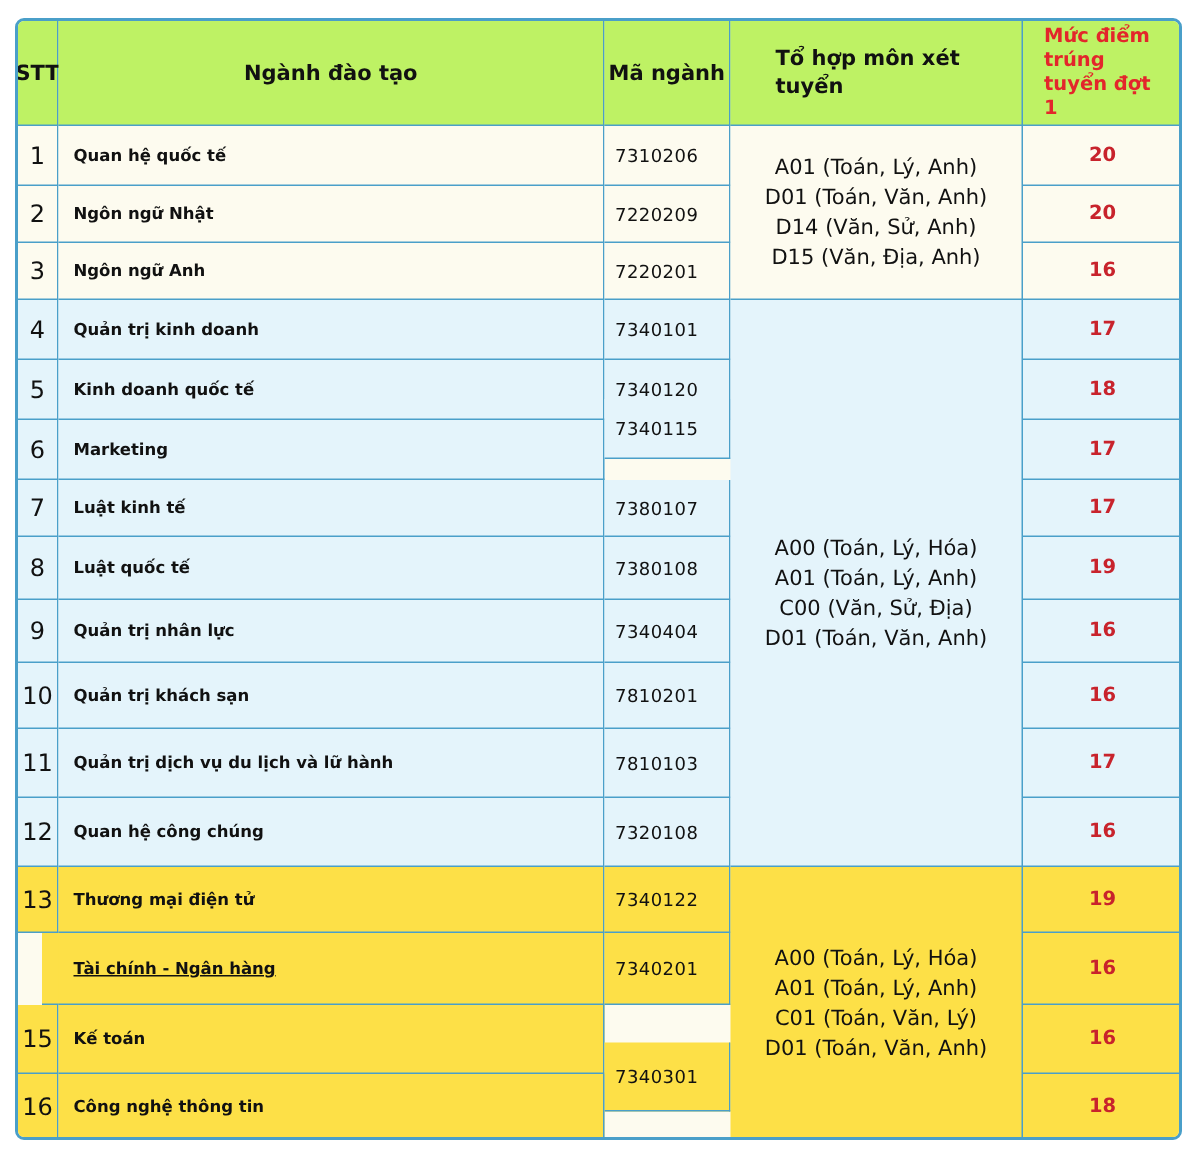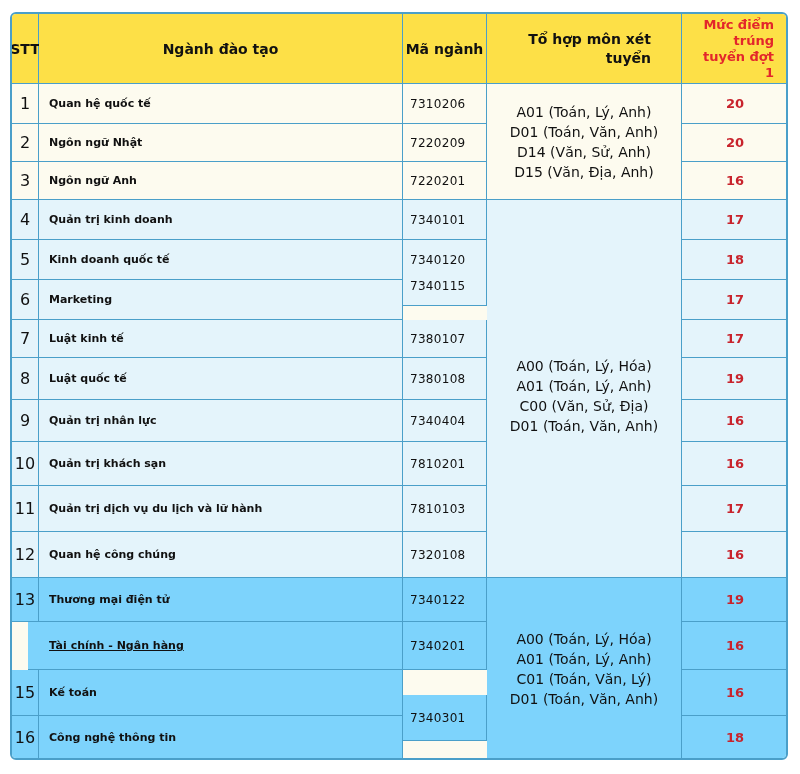--- a/index.html
+++ b/index.html
@@ -5,30 +5,30 @@
   html, body { margin: 0; padding: 0; background: #ffffff; }
   body { width: 800px; height: 774px; position: relative; overflow: hidden;
          font-family: "DejaVu Sans", sans-serif; }
   .tbl {
     position: absolute; left: 10px; top: 12px; width: 778px; height: 748px;
     border: 2px solid #4a9fc9; border-radius: 6px; box-sizing: border-box;
     overflow: hidden; background: #fdfbef;
   }
   .cell { position: absolute; box-sizing: border-box; display: flex; align-items: center;
           border-right: 1.5px solid #4a9fc9; border-bottom: 1.5px solid #4a9fc9; color: #111; }
-  .hdr { background: #fde047; font-weight: bold; font-size: 14px; justify-content: center; text-align: right; }
+  .hdr { background: #bef264; font-weight: bold; font-size: 14px; justify-content: center; text-align: left; }
   .hdr.red { color: #e3262b; font-size: 13px; line-height: 16px; }
   .stt { justify-content: center; font-size: 16px; }
   .name { padding-left: 10px; font-weight: bold; font-size: 11px; }
   .code { padding-left: 7px; font-size: 12px; letter-spacing: 0.3px; }
   .combo { justify-content: center; text-align: center; font-size: 14px; line-height: 20px; flex-direction: column; }
   .score { justify-content: center; color: #c8232c; font-weight: bold; font-size: 13px; }
   .g1 { background: #fdfbef; }
   .g2 { background: #e4f4fb; }
-  .g3 { background: #7dd3fc; }
+  .g3 { background: #fde047; }
   .nob { border-right: none; }
 </style>
 </head>
 <body>
 
 <div class="tbl" id="tbl">
     <div class="cell hdr" style="left: 0px; top: 0px; width: 27px; height: 70px;">
       <span>STT</span>
     </div>
     <div class="cell hdr" style="left: 27px; top: 0px; width: 364px; height: 70px;">

